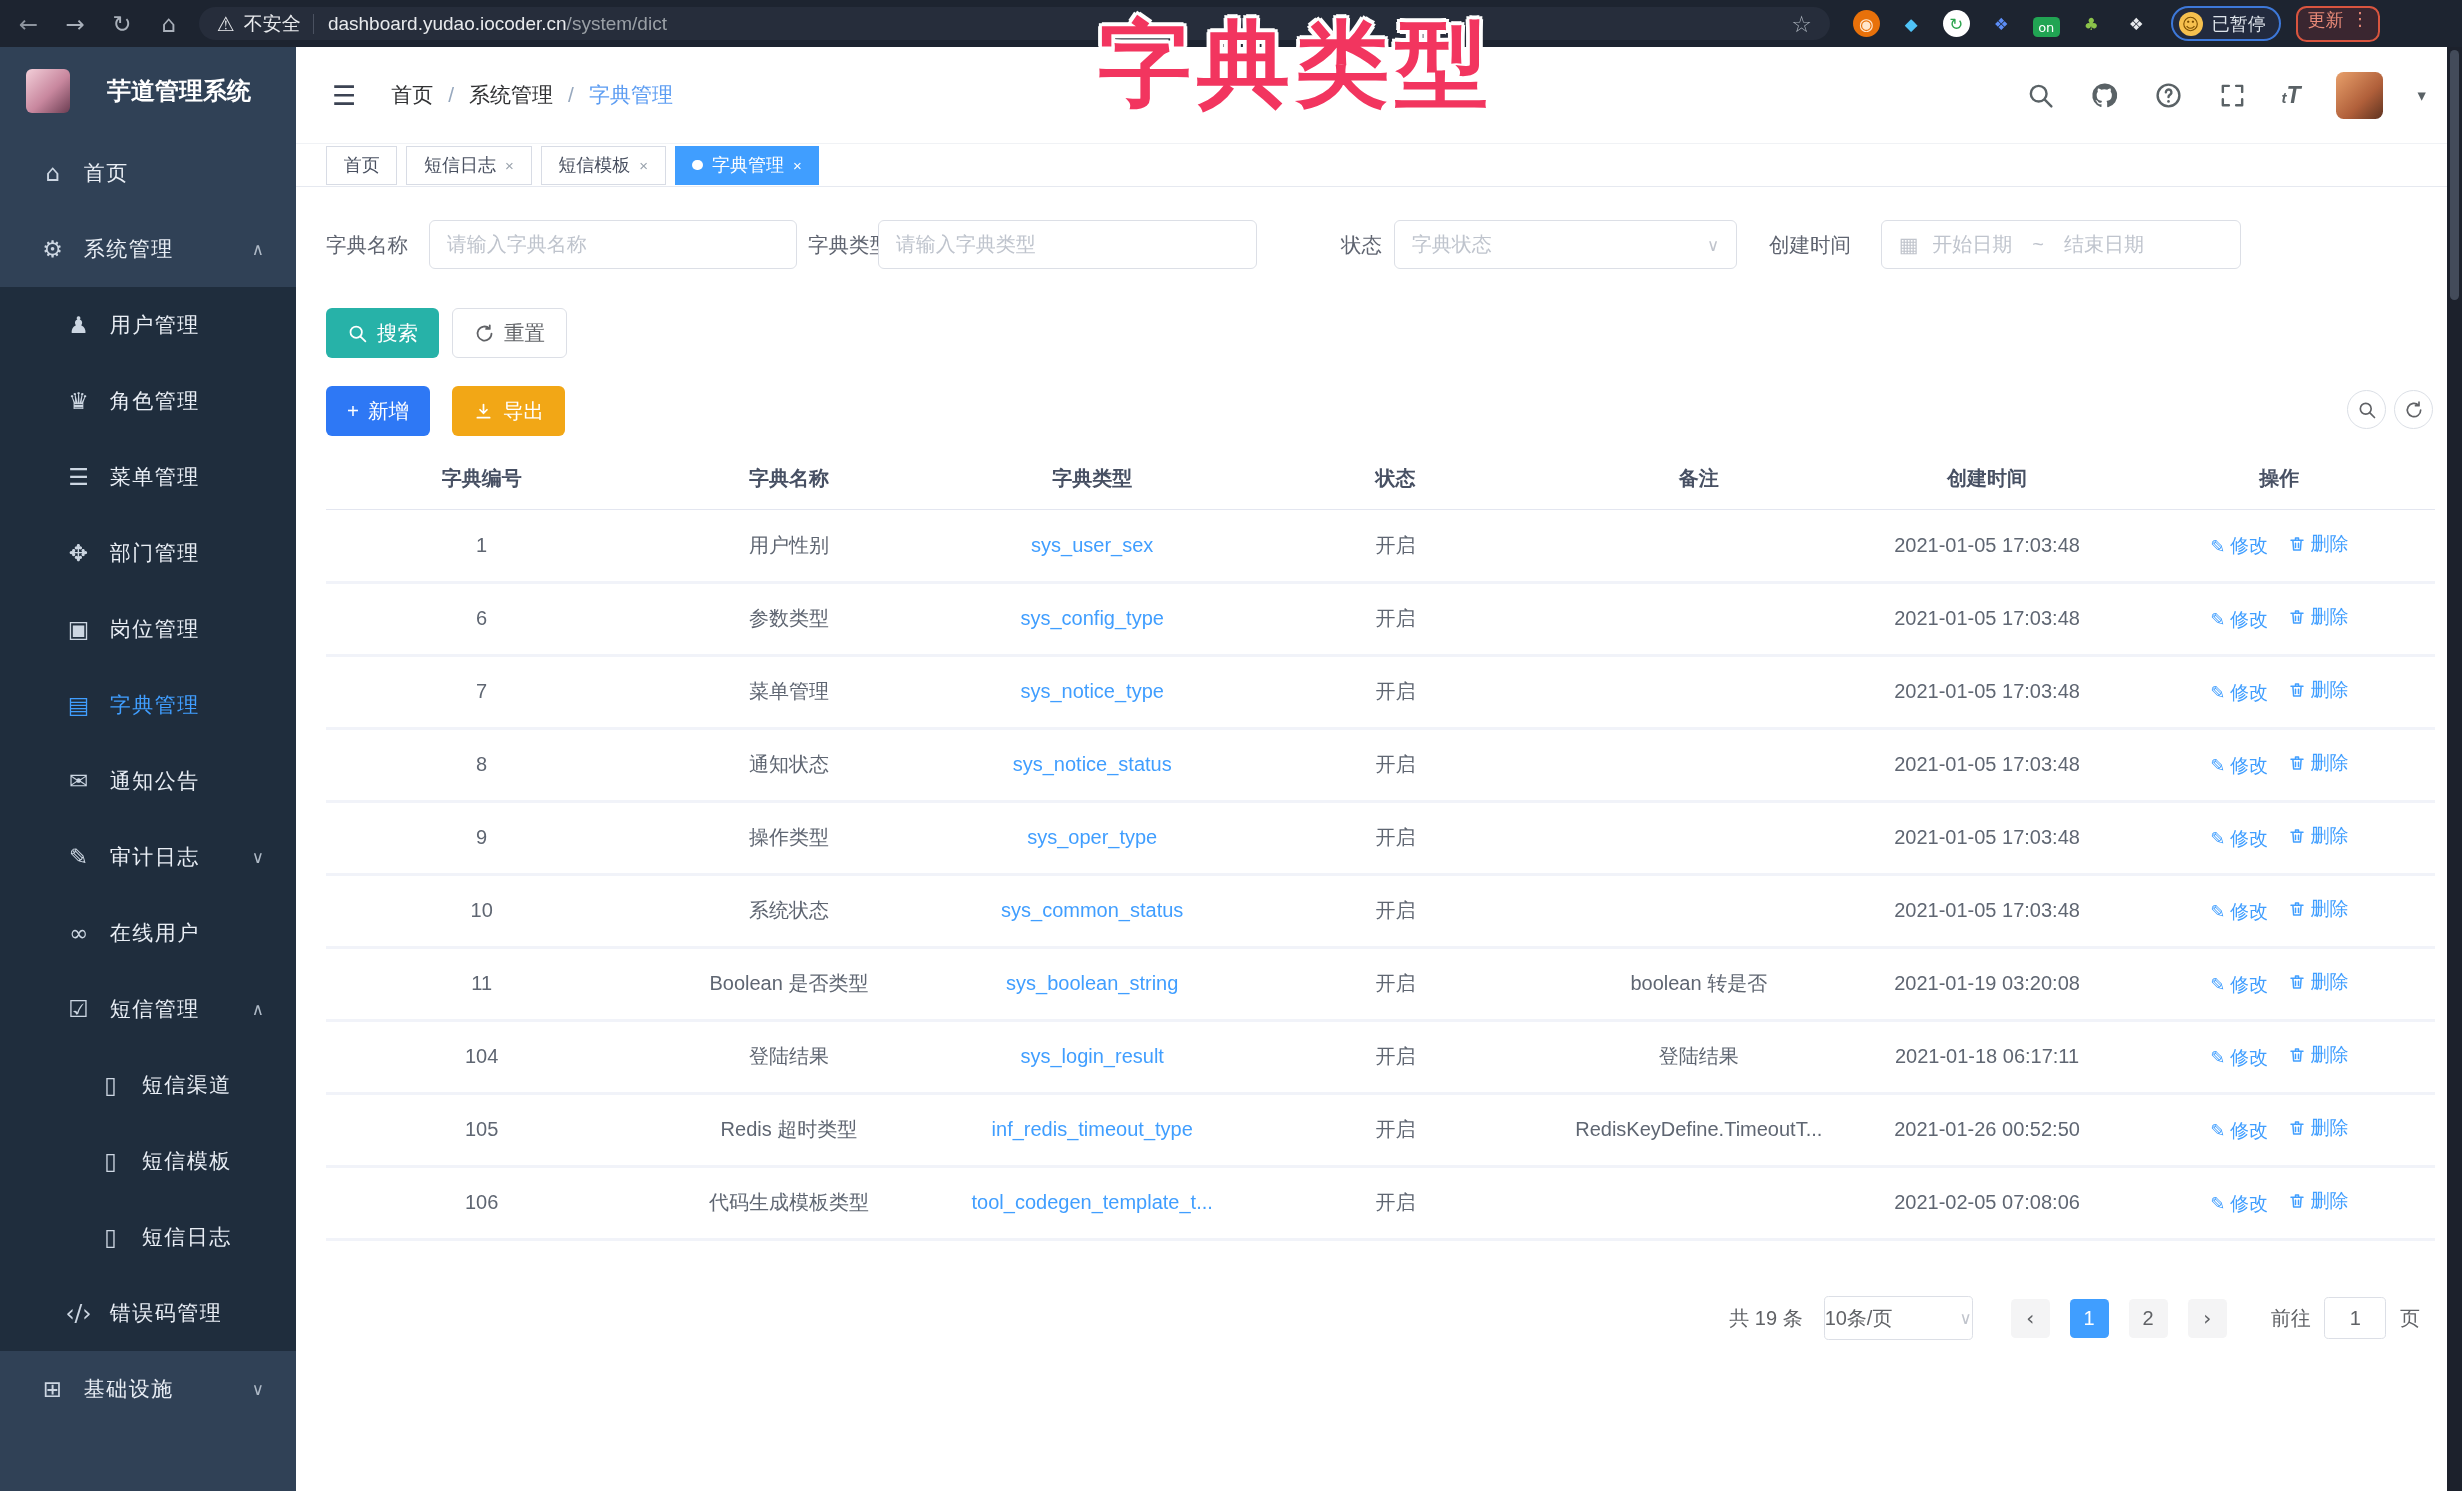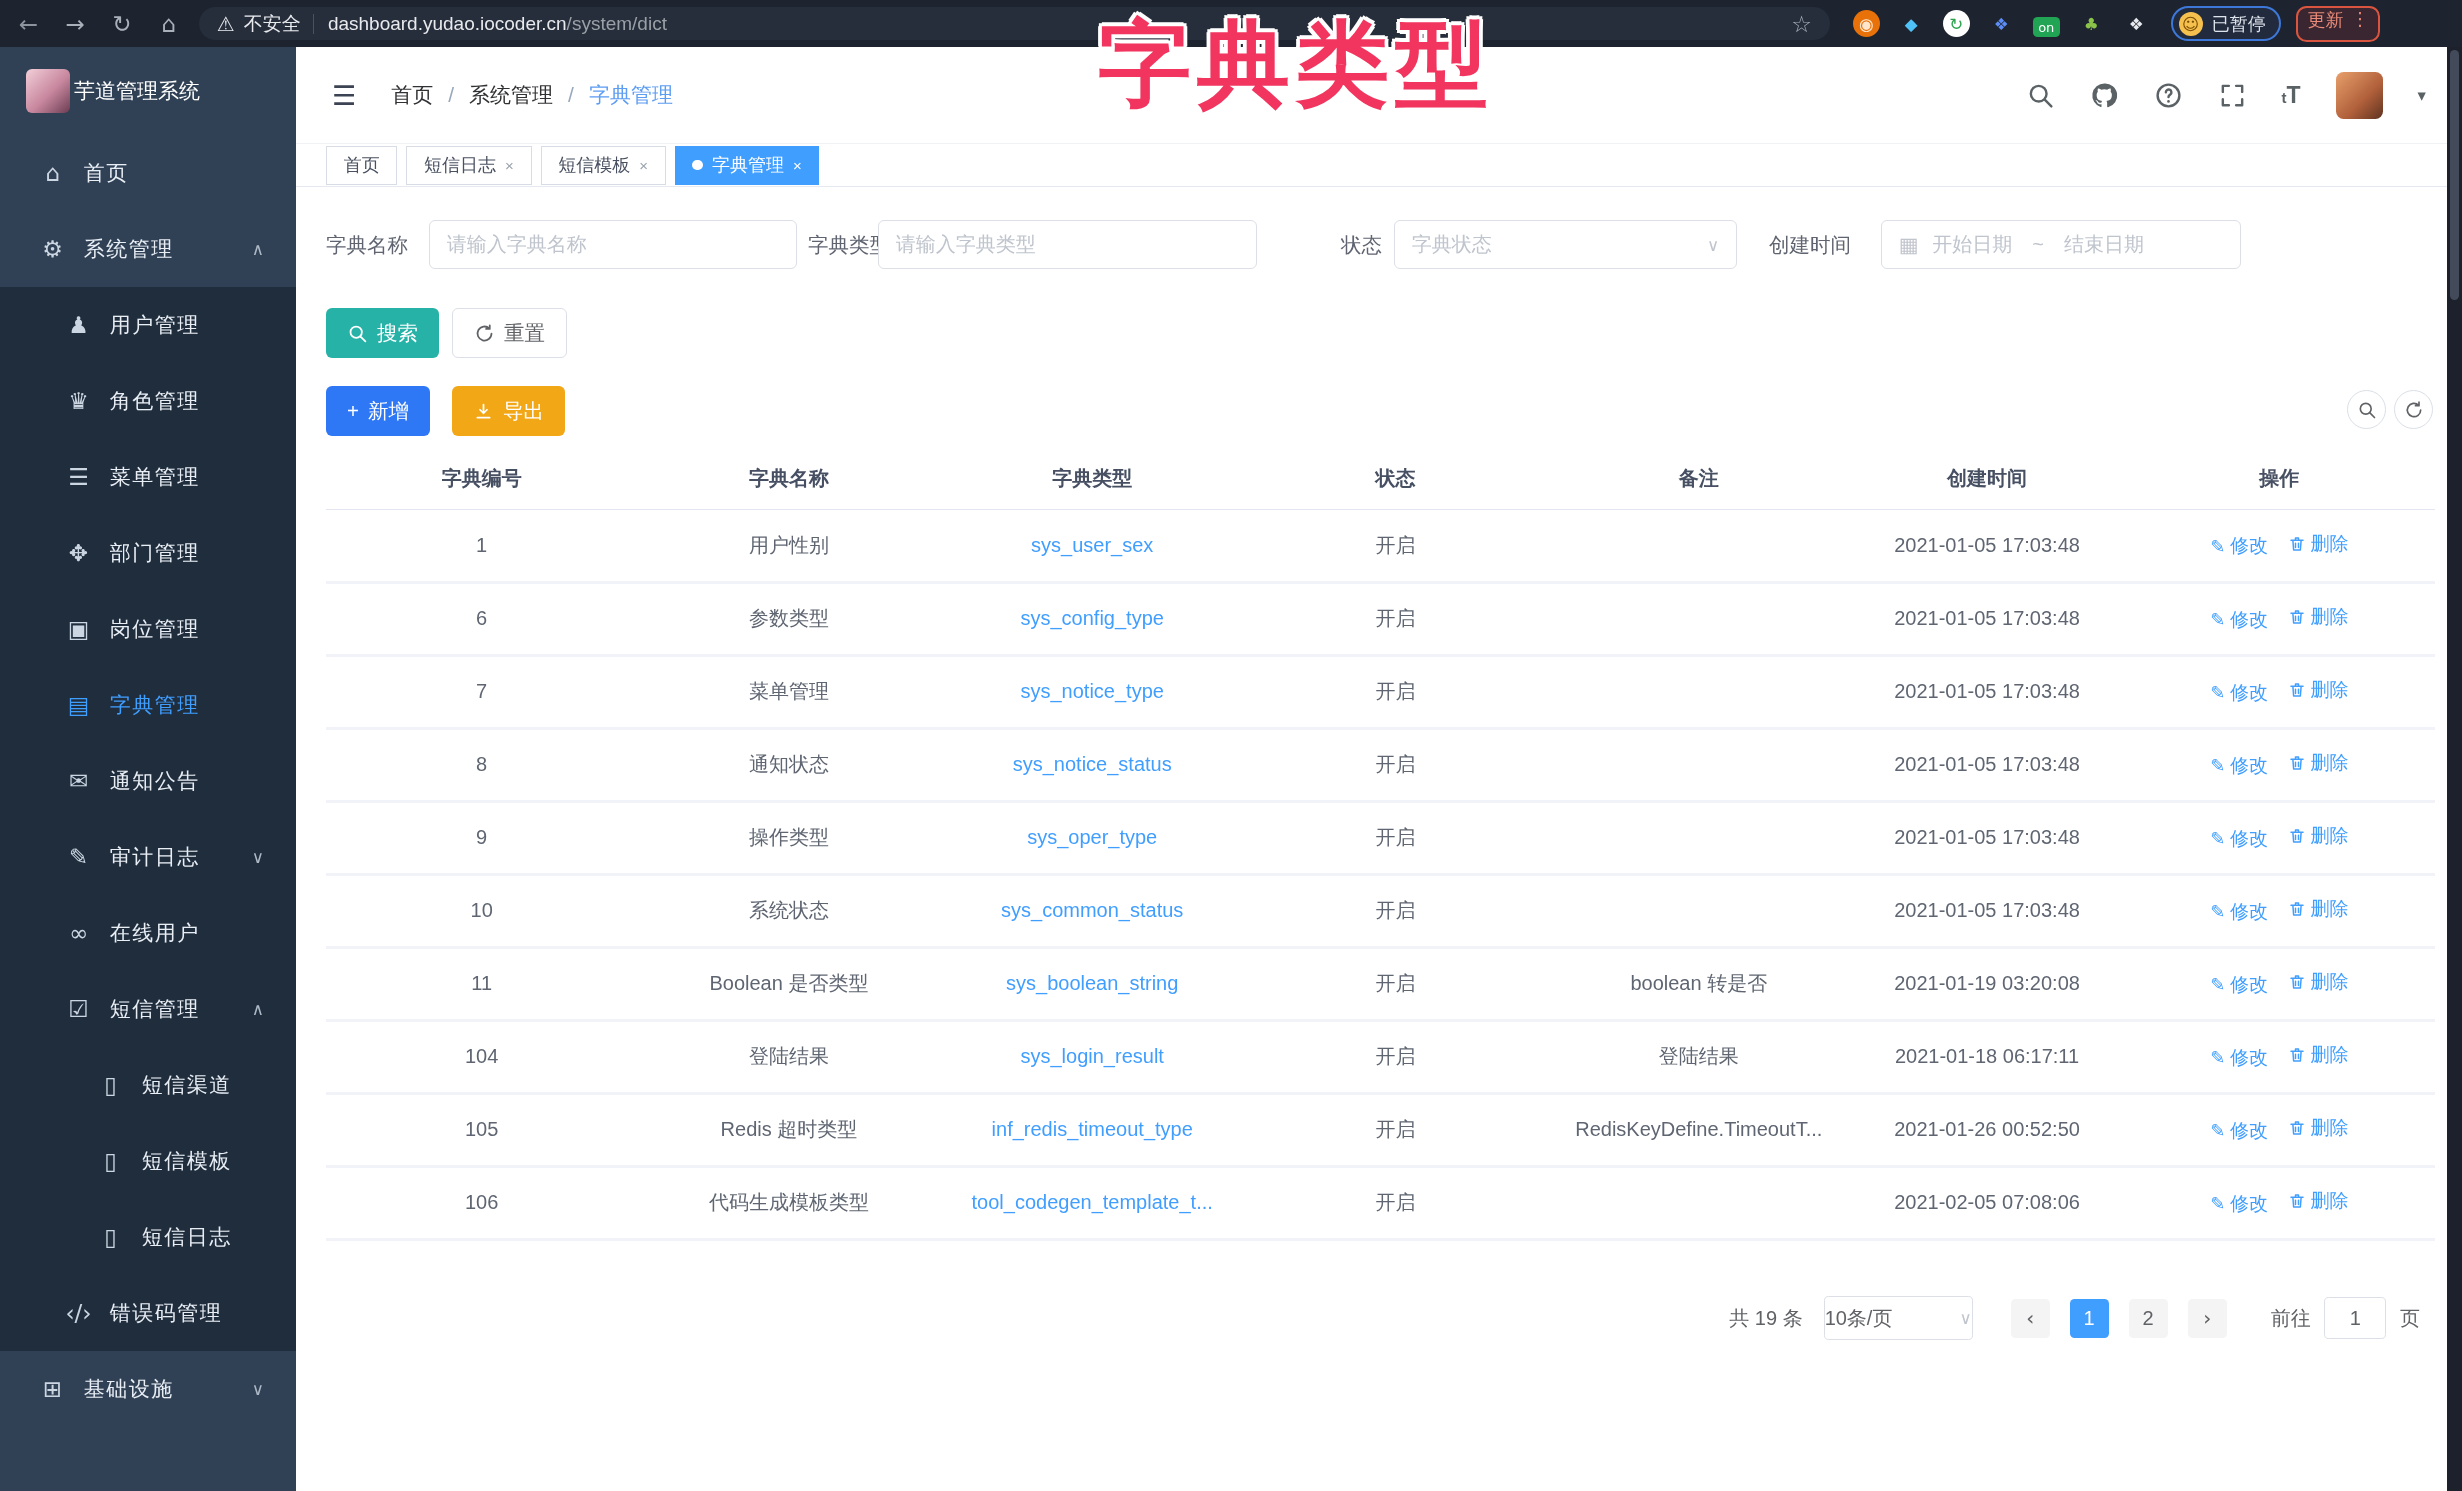--- a/index.html
+++ b/index.html
@@ -37,39 +37,39 @@
 
   
   .scrollstrip { position:absolute; top:47px; right:0; width:15px; bottom:0; background:#1c212c; z-index:30; }
   .scrollthumb { position:absolute; top:3px; left:3px; width:9px; height:250px; border-radius:4.6px; background:#434b5a; }
 
   
   .sidebar { position:absolute; top:47px; left:0; width:296px; bottom:0; background:#304156; z-index:20; }
   .logo { height:88px; display:flex; align-items:center; padding-left:26px; background:#304156; }
   .logo-img { width:44px; height:44px; border-radius:6px;
               background:linear-gradient(135deg,#f3cfd9 0%,#c8879e 55%,#6b3d52 100%); }
-  .logo-title { margin-left:4px; color:#fff; font-size:21px; font-weight:normal; }
+  .logo-title { margin-left:37px; color:#fff; font-size:24px; font-weight:bold; }
   .menu-item { height:76px; display:flex; align-items:center; color:#e9eef5; font-size:21px; cursor:pointer; }
   .menu-item.lvl0 { padding-left:35px; background:#304156; }
   .menu-item.lvl1 { padding-left:61px; background:#1f2d3d; }
   .menu-item.lvl2 { padding-left:93px; background:#1f2d3d; }
   .mi-icon { width:35px; font-size:23px; color:#ccd6e2; font-family:"DejaVu Sans",sans-serif; text-align:center; }
   .mi-label { margin-left:13.7px; letter-spacing:1.5px; }
   .mi-chev { margin-left:auto; margin-right:32px; font-size:16.7px; color:#aeb9c6; font-family:"DejaVu Sans",sans-serif; }
   .menu-item.active, .menu-item.active .mi-icon { color:#409eff; }
 
   
   .topbar { position:absolute; left:296px; top:47px; right:15px; height:96px; background:#fff;
             display:flex; align-items:center; z-index:10; }
   .hamburger { margin-left:36px; font-size:27px; color:#3c4353; cursor:pointer; font-family:"DejaVu Sans",sans-serif; }
   .crumbs { margin-left:35px; display:flex; align-items:center; font-size:21px; color:#303133; }
   .crumb { cursor:pointer; }
   .crumb-sep { color:#97a8be; margin:0 15px; }
   .crumb.current { color:#5d9df2; cursor:default; }
-  .top-icons { margin-left:auto; display:flex; align-items:center; gap:35px; margin-right:21px; color:#5a6266; }
+  .top-icons { margin-left:auto; display:flex; align-items:center; gap:35px; margin-right:21px; color:#5a6266;font-style:italic; }
   .tico { font-size:26px; display:flex; align-items:center; cursor:pointer; }
   .tico svg { width:29px; height:29px; }
   .font-ico { font-size:23px; font-weight:bold; cursor:pointer; }
   .font-ico .small { font-size:15px; }
   .avatar { width:47px; height:47px; border-radius:7.6px;
             background:linear-gradient(135deg,#e8a06b 0%,#b05f3a 60%,#5f3320 100%); cursor:pointer; }
   .caret { font-size:16.7px; color:#5a6266; font-family:"DejaVu Sans",sans-serif; cursor:pointer; }
 
   
   .tabbar { position:absolute; left:296px; top:143px; right:15px; height:44px; background:#fff;

